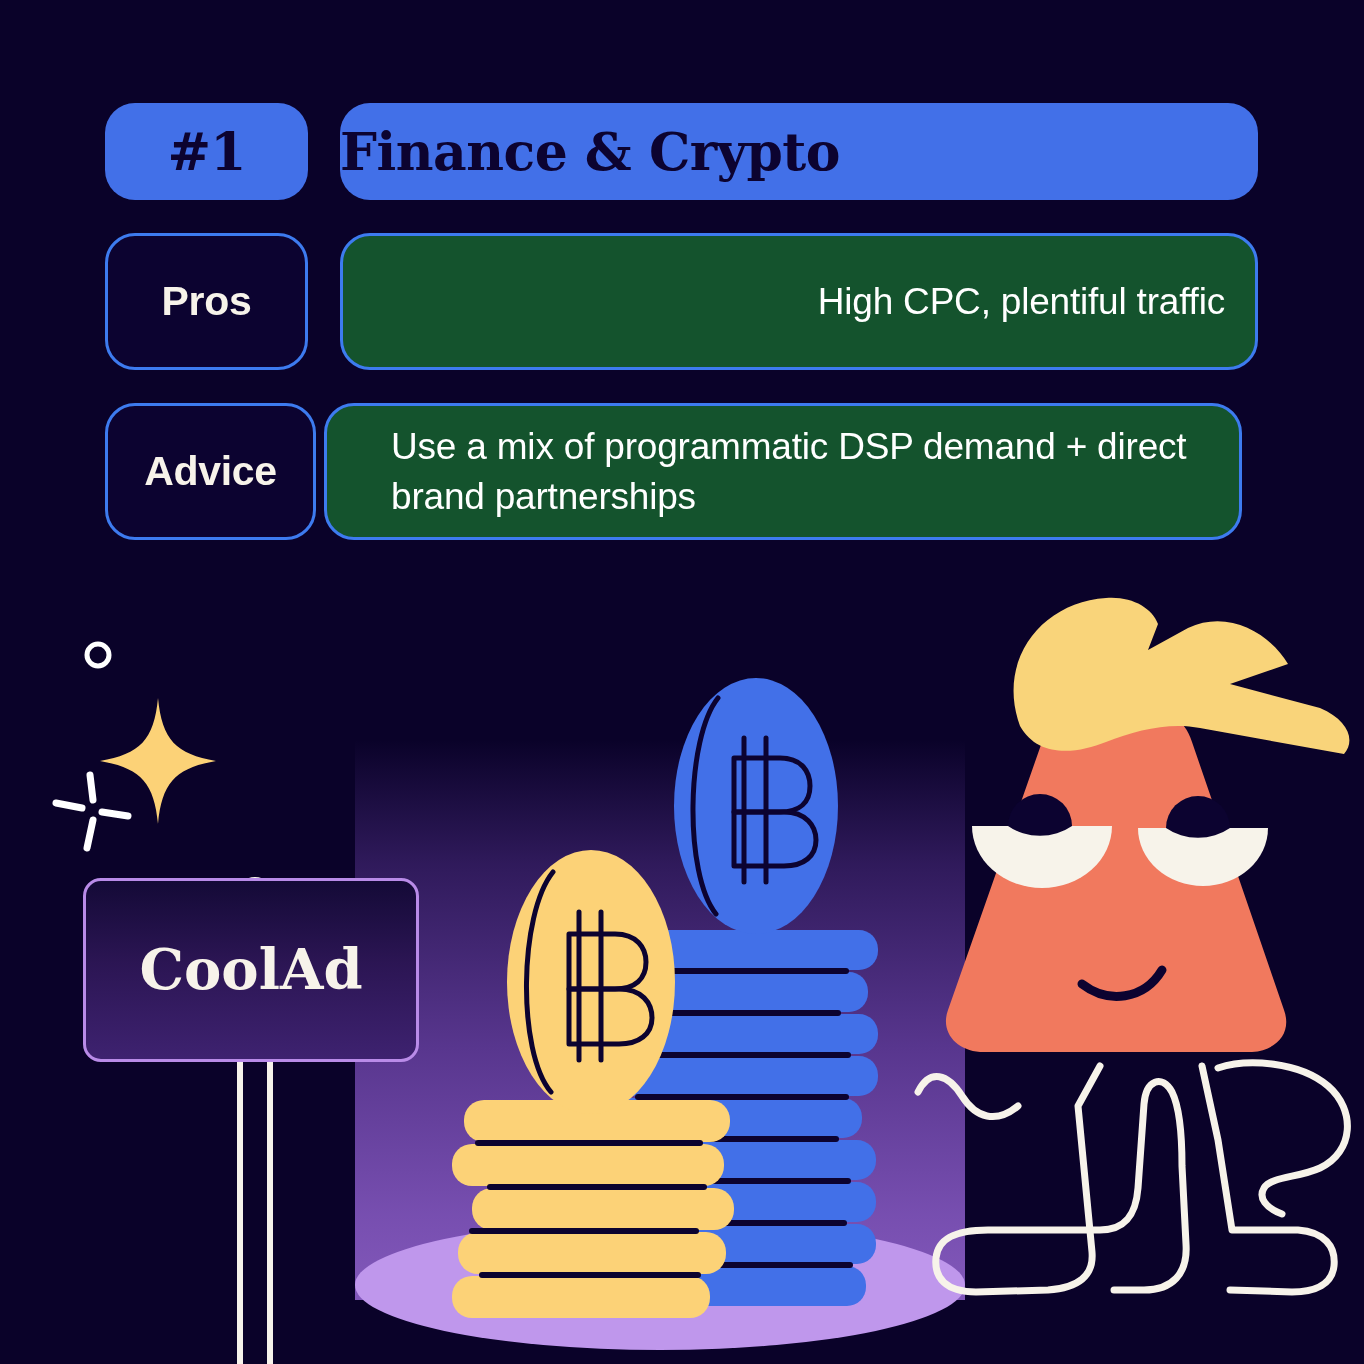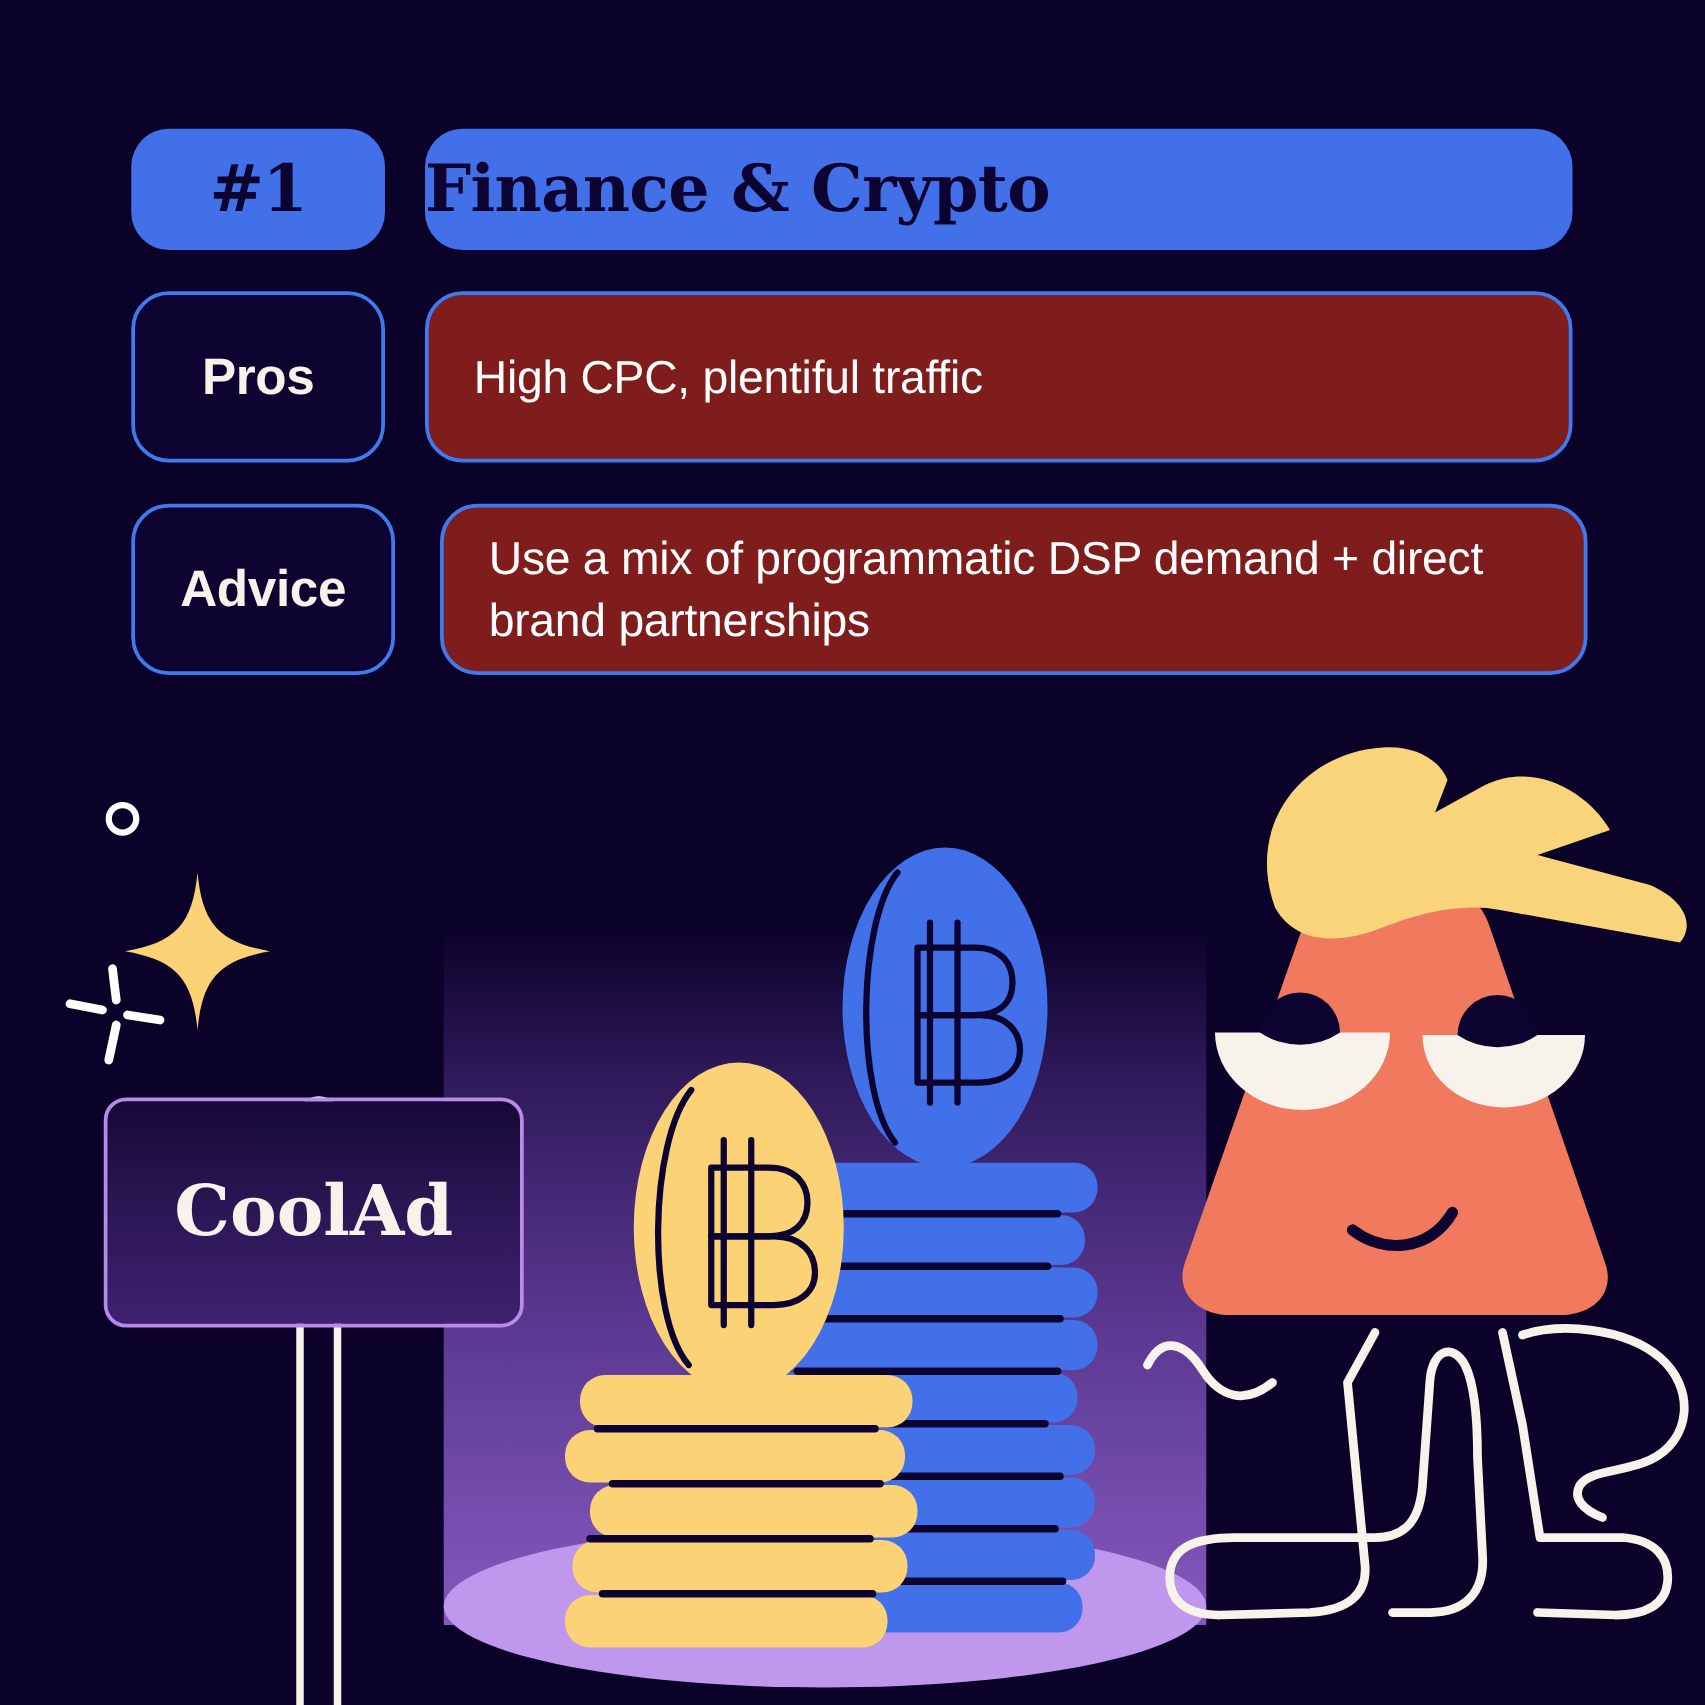--- a/index.html
+++ b/index.html
@@ -45,22 +45,22 @@
   .body-text{
     font-weight:400;font-size:37px;color:#FFFFFF;line-height:1.33;
     letter-spacing:-0.2px;
   }
   .banner{
     position:absolute;display:flex;align-items:center;
     box-sizing:border-box;
   }
   .banner-solid{background:#4270E8;border-radius:30px;}
   .banner-out{
-    background:#7f1d1d;border:3px solid #3D7BEF;border-radius:30px;
-    padding-left:36px;padding-right:30px;
+    background:#14532d;border:3px solid #3D7BEF;border-radius:30px;
+    padding-left:64px;padding-right:30px;justify-content:flex-end;
   }
 
   
   #illo{position:absolute;left:0;top:560px;width:1364px;height:804px;}
   .abs{position:absolute;}
 
   .glowband{
     left:355px;top:180px;width:610px;height:560px;
     background:linear-gradient(180deg,
       rgba(120,70,190,0.00) 0%,
@@ -102,21 +102,21 @@
     <div class="chip chip-out" style="left:105px;top:233px;width:203px;height:137px;">
       <span class="label-text">Pros</span>
     </div>
     <div class="banner banner-out" style="left:340px;top:233px;width:918px;height:137px;">
       <span class="body-text">High CPC, plentiful traffic</span>
     </div>
 
     <div class="chip chip-out" style="left:105px;top:403px;width:211px;height:137px;">
       <span class="label-text">Advice</span>
     </div>
-    <div class="banner banner-out" style="left:352px;top:403px;width:918px;height:137px;">
+    <div class="banner banner-out" style="left:324px;top:403px;width:918px;height:137px;">
       <span class="body-text">Use a mix of programmatic DSP demand + direct brand partnerships</span>
     </div>
   </div>
 
   <div id="illo">
 
     <div class="abs glowband"></div>
     <div class="abs podium"></div>
 
     <svg class="abs" style="left:40px;top:60px;width:230px;height:240px;overflow:visible;" viewBox="0 0 230 240">

